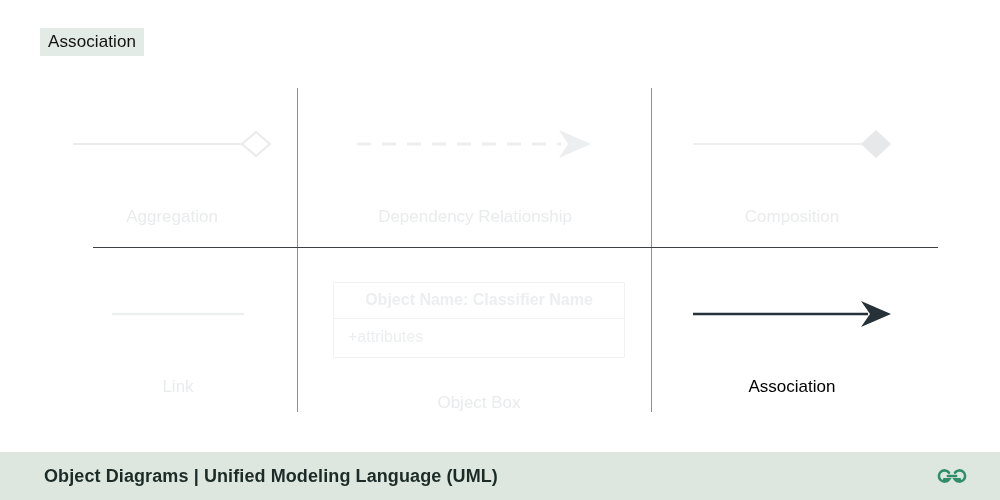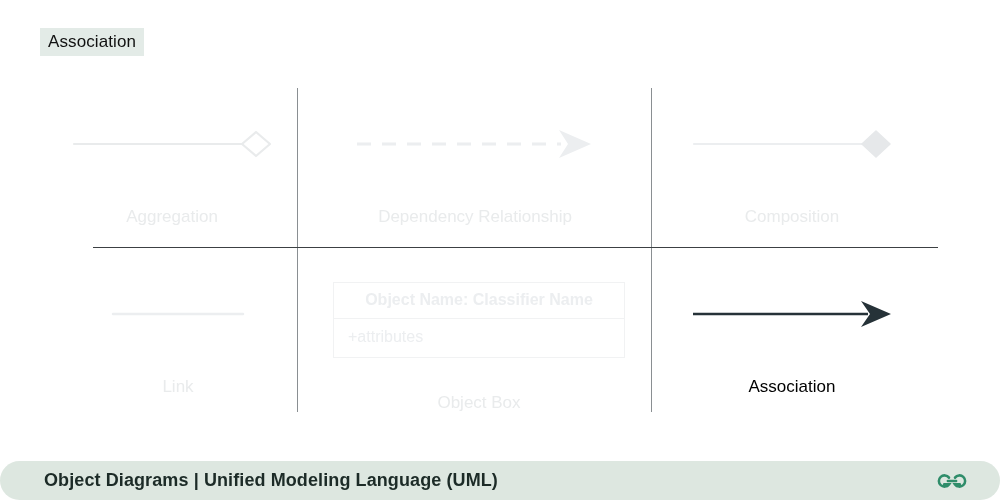--- a/index.html
+++ b/index.html
@@ -123,28 +123,27 @@
     color: #eceef0;
     white-space: nowrap;
   }
 
   
   #footer {
     position: absolute;
     left: 0;
     bottom: 0;
     width: 1000px;
-    height: 39px;
+    height: 48px;
     background: #dde7e0;
     display: flex;
     align-items: center;
     justify-content: space-between;
     box-sizing: border-box;
     padding: 0 30px 0 44px;
-    border-radius: 20px;
   }
   #footer-title {
     font-size: 18px;
     font-weight: bold;
     color: #1c2b27;
     letter-spacing: 0.1px;
     white-space: nowrap;
   }
   #gfg-logo { display: block; }
 </style>

